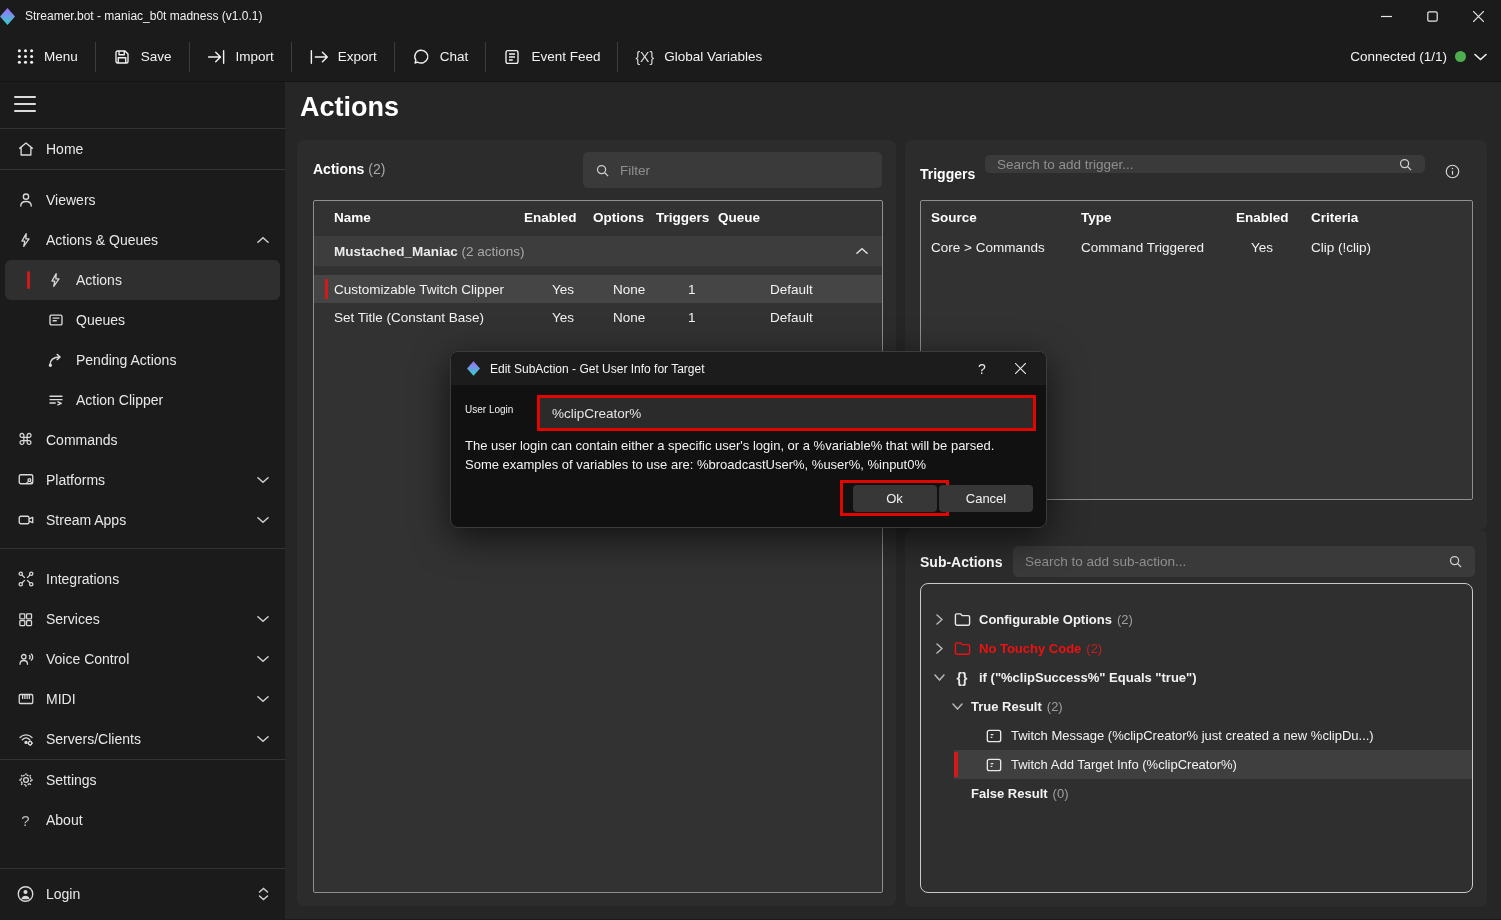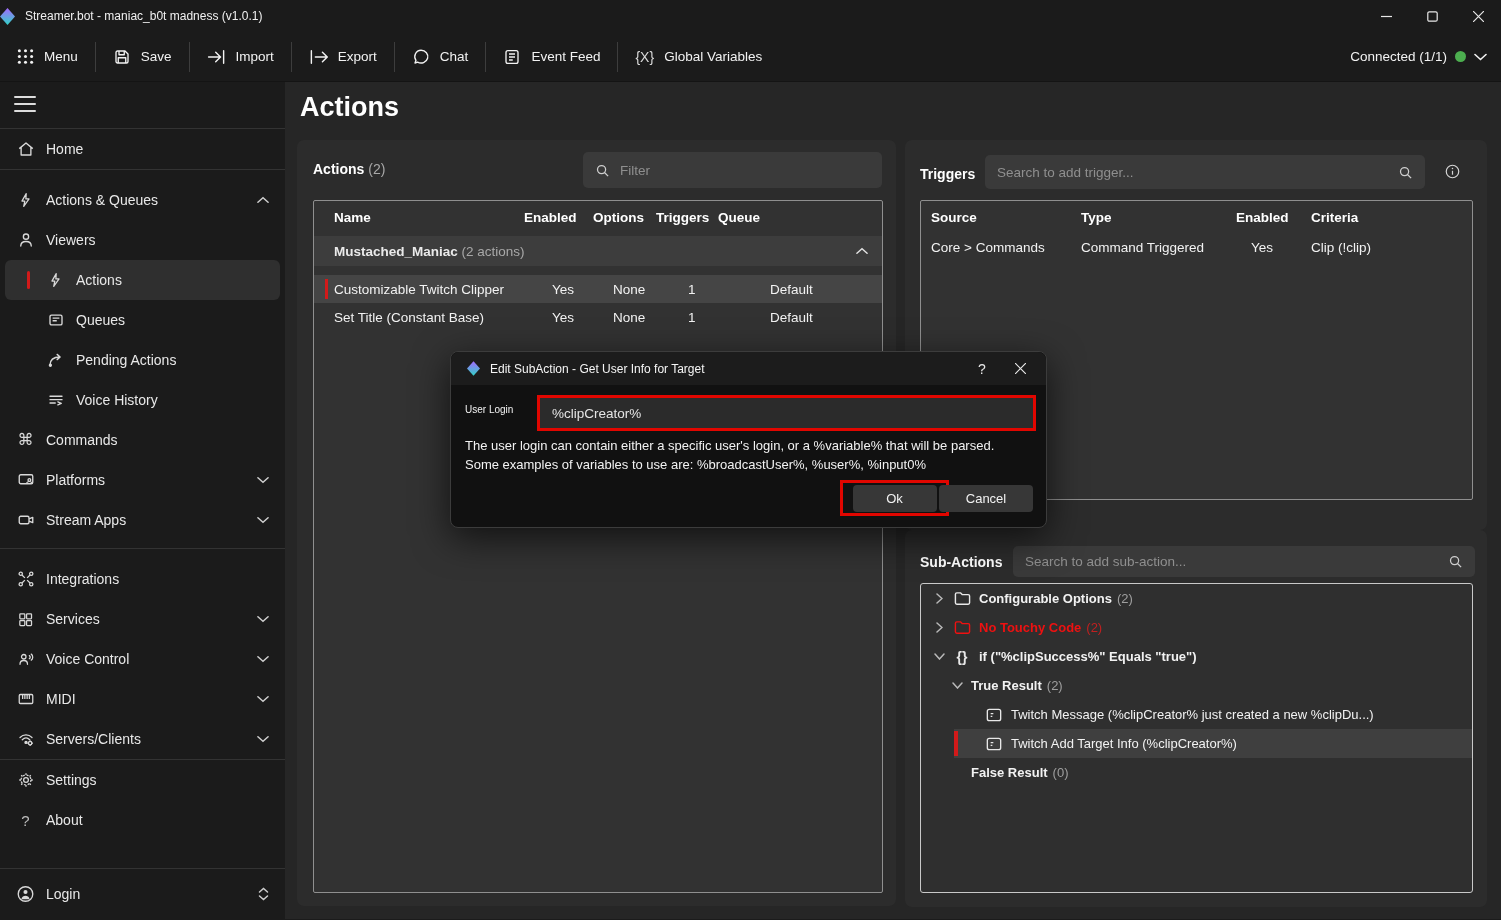--- a/index.html
+++ b/index.html
@@ -67,21 +67,21 @@
   .arows { margin-top:9px; }
   .v2 { padding-left:28px; } .v3 { padding-left:20px; } .v4 { padding-left:32px; } .v5 { padding-left:52px; }
 
   
   .tgrid { display:grid; grid-template-columns:150px 155px 75px 1fr; align-items:center; padding-left:10px; }
   .thead { height:32px; font-size:13.5px; font-weight:bold; color:#fff; }
   .trow { height:28px; font-size:13.5px; color:#f2f2f2; }
   .tv3 { padding-left:15px; }
 
   
-  .treebox { position:absolute; left:15px; top:53px; width:553px; height:310px; border:1px solid #c9c9c9; border-radius:3px; background:#2f2f2f; padding-top:0; }
+  .treebox { position:absolute; left:15px; top:53px; width:553px; height:310px; border:1px solid #c9c9c9; border-radius:8px; background:#2f2f2f; padding-top:21px; }
   .t-row { display:flex; align-items:center; height:29px; font-size:13px; color:#f2f2f2; position:relative; }
   .t-row .tchev { width:16px; margin-right:6px; color:#b9b9b9; flex:none; display:flex; justify-content:center; }
   .t-row .ticon { width:18px; margin-right:8px; flex:none; display:flex; justify-content:center; color:#e8e8e8; }
   .t-row .tlabel { font-weight:bold; }
   .t-row .tlabel.normal { font-weight:normal; }
   .t-row .tcount { color:#9f9f9f; margin-left:5px; }
   .lv0 { padding-left:10px; } .lv1 { padding-left:28px; } .lv2 { padding-left:64px; }
   .t-row.red, .t-row.red .ticon { color:#ee1111; }
   .t-row.red .tcount { color:#c02020; }
   .t-row.selected { background:#3f3f3f; margin-left:33px; padding-left:31px; }
@@ -235,40 +235,40 @@
           <svg width="18" height="18" viewBox="0 0 24 24" fill="none" stroke="currentColor" stroke-width="1.8" stroke-linejoin="round">
             <path d="M3 11.5 L12 4 L21 11.5 M5.5 9.5 V20 H18.5 V9.5"></path>
           </svg>
         </span>
       <span>Home</span>
     </div>
     <div class="sdiv"></div>
     <div class="gap10"></div>
     <div class="side-item">
       <span class="si-icon">
-          <svg width="17" height="18" viewBox="0 0 24 24" fill="none" stroke="currentColor" stroke-width="1.8" stroke-linejoin="round">
-            <path d="M13 3 L7 13.5 H11 L9.5 21 L17 10.5 H12.5 Z"></path>
-          </svg>
-        </span>
-      <span>Actions &amp; Queues</span>
-      <span class="chev">
-          <svg width="12" height="8" viewBox="0 0 13 8" fill="none" stroke="currentColor" stroke-width="1.6" stroke-linecap="round">
-            <path d="M1 6.5 L6.5 1.5 L12 6.5"></path>
-          </svg>
-        </span>
-    </div>
-    <div class="side-item">
-      <span class="si-icon">
           <svg width="18" height="18" viewBox="0 0 24 24" fill="none" stroke="currentColor" stroke-width="1.8" stroke-linecap="round">
             <circle cx="12" cy="7.5" r="3.5"></circle>
             <path d="M5 20 c0-4 3-6 7-6 s7 2 7 6"></path>
           </svg>
         </span>
       <span>Viewers</span>
     </div>
+    <div class="side-item">
+      <span class="si-icon">
+          <svg width="17" height="18" viewBox="0 0 24 24" fill="none" stroke="currentColor" stroke-width="1.8" stroke-linejoin="round">
+            <path d="M13 3 L7 13.5 H11 L9.5 21 L17 10.5 H12.5 Z"></path>
+          </svg>
+        </span>
+      <span>Actions &amp; Queues</span>
+      <span class="chev">
+          <svg width="12" height="8" viewBox="0 0 13 8" fill="none" stroke="currentColor" stroke-width="1.6" stroke-linecap="round">
+            <path d="M1 6.5 L6.5 1.5 L12 6.5"></path>
+          </svg>
+        </span>
+    </div>
     <div class="side-item sub selected">
       <span class="si-icon">
           <svg width="17" height="18" viewBox="0 0 24 24" fill="none" stroke="currentColor" stroke-width="1.8" stroke-linejoin="round">
             <path d="M13 3 L7 13.5 H11 L9.5 21 L17 10.5 H12.5 Z"></path>
           </svg>
         </span>
       <span>Actions</span>
     </div>
     <div class="side-item sub">
       <span class="si-icon">
@@ -287,21 +287,21 @@
           </svg>
         </span>
       <span>Pending Actions</span>
     </div>
     <div class="side-item sub">
       <span class="si-icon">
           <svg width="18" height="18" viewBox="0 0 24 24" fill="none" stroke="currentColor" stroke-width="1.8" stroke-linecap="round" stroke-linejoin="round">
             <path d="M4 7 H20 M4 11.5 H20 M4 16 H11 M14.5 14.5 L19 16.5 L14.5 18.5"></path>
           </svg>
         </span>
-      <span>Voice History</span>
+      <span>Action Clipper</span>
     </div>
     <div class="side-item">
       <span class="si-icon glyph">⌘</span>
       <span>Commands</span>
     </div>
     <div class="side-item">
       <span class="si-icon">
           <svg width="18" height="18" viewBox="0 0 24 24" fill="none" stroke="currentColor" stroke-width="1.8" stroke-linejoin="round">
             <rect x="3" y="5" width="18" height="12" rx="2"></rect>
             <circle cx="16.5" cy="12" r="1.8"></circle>
@@ -484,21 +484,21 @@
             <span class="v3">None</span>
             <span class="v4">1</span>
             <span class="v5">Default</span>
           </div>
         </div>
       </div>
     </div>
 
     <div class="panel panel-trig">
       <div class="ptitle" style="left:15px;top:26px">Triggers</div>
-      <div class="search" style="left:80px;top:15px;width:440px;height:34px;padding:0 12px;gap:20px">
+      <div class="search" style="left:80px;top:15px;width:440px;height:18px;padding:0 12px;gap:20px">
         <input type="text" placeholder="Search to add trigger..." style="">
         <span class="mag">
             <svg width="15" height="15" viewBox="0 0 24 24" fill="none" stroke="currentColor" stroke-width="2">
               <circle cx="10.5" cy="10.5" r="6.5"></circle>
               <path d="M15.5 15.5 L21 21"></path>
             </svg>
           </span>
       </div>
       <span style="position:absolute;right:26px;top:23px;color:#d6d6d6">
           <svg width="17" height="17" viewBox="0 0 24 24" fill="none" stroke="currentColor" stroke-width="1.7">

